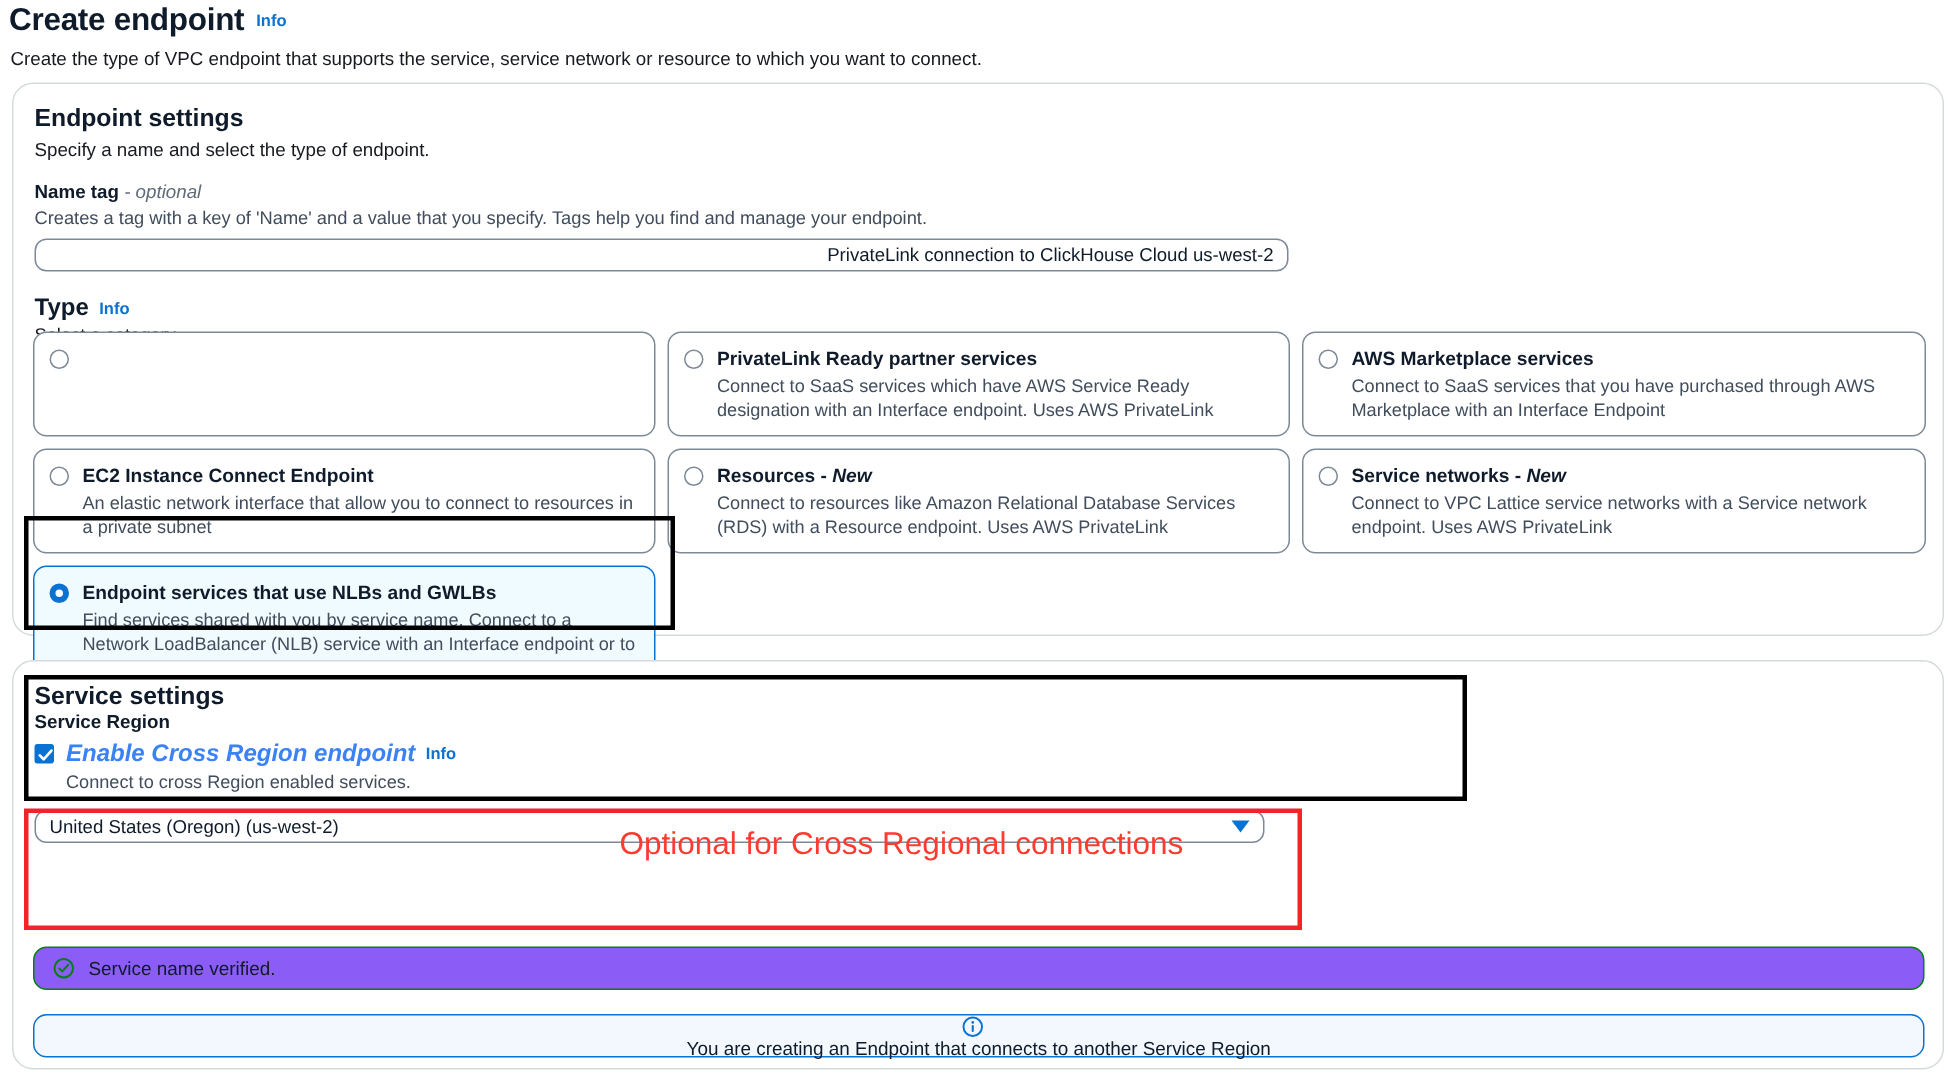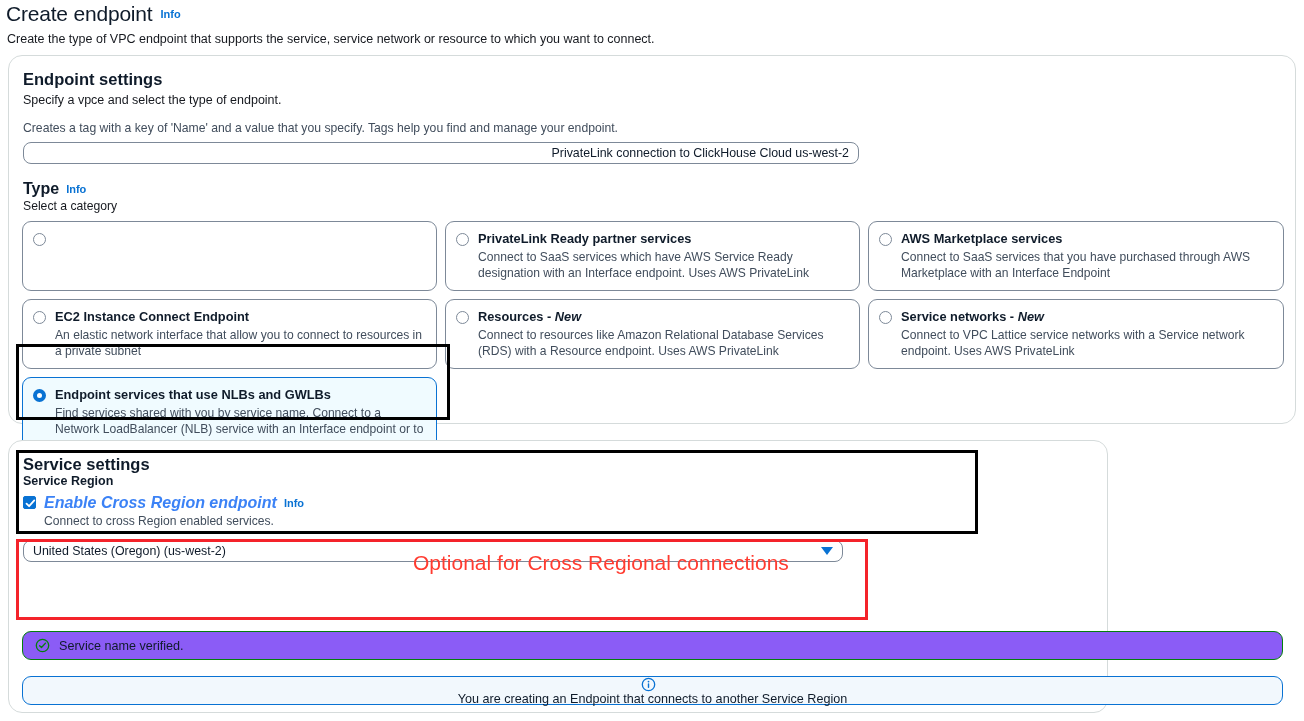--- a/index.html
+++ b/index.html
@@ -9,39 +9,39 @@
     background: #ffffff;
     font-family: "Liberation Sans", sans-serif;
     color: #0f1b2a;
     overflow: hidden;
   }
   .page { position: relative; width: 1304px; height: 721px; }
 
   
   .page-header { padding: 2px 0 0 6px; }
   .page-title {
-    font-size: 21px; font-weight: normal; letter-spacing: -0.2px;
+    font-size: 21px; font-weight: bold; letter-spacing: -0.2px;
     color: #0f1b2a; display: inline-block; vertical-align: baseline;
   }
   .info-link {
     font-size: 11px; font-weight: bold; color: #0972d3;
     text-decoration: none; margin-left: 8px; vertical-align: 3px;
   }
   .info-link.sm { font-size: 11px; vertical-align: 1px; margin-left: 7px; }
   .page-sub { font-size: 12.5px; color: #16191f; margin-top: 6px; padding-left: 1px; }
 
   
   .card {
     position: absolute;
     background: #ffffff;
     border: 1px solid #d5dbdb;
     border-radius: 14px;
   }
   #card-endpoint-settings { left: 8px; top: 55px; width: 1288px; height: 369px; }
-  #card-service-settings  { left: 8px; top: 440px; width: 1100px; height: 273px; }
+  #card-service-settings  { left: 8px; top: 440px; width: 1288px; height: 273px; }
 
   .card-inner { padding: 14px 14px 0 14px; }
   .section-title { font-size: 16.5px; font-weight: bold; color: #0f1b2a; }
   .section-sub { font-size: 12.5px; color: #16191f; margin-top: 4px; }
 
   .field-label { font-size: 12.5px; font-weight: bold; color: #0f1b2a; }
   .field-label .optional { font-weight: normal; font-style: italic; color: #5f6b7a; }
   .field-desc { font-size: 12.2px; color: #414d5c; margin-top: 3px; }
 
   .text-input {
@@ -175,23 +175,24 @@
 <div class="page">
 
   <div class="page-header">
     <span class="page-title">Create endpoint</span><a class="info-link" href="#">Info</a>
     <div class="page-sub">Create the type of VPC endpoint that supports the service, service network or resource to which you want to connect.</div>
   </div>
 
   <div class="card" id="card-endpoint-settings">
     <div class="card-inner">
       <div class="section-title">Endpoint settings</div>
-      <div class="section-sub">Specify a vpce and select the type of endpoint.</div>
+      <div class="section-sub">Specify a name and select the type of endpoint.</div>
 
       <div style="margin-top:14px;">
+        <div class="field-label"><span>Name tag</span> <span class="optional">- optional</span></div>
         <div class="field-desc">Creates a tag with a key of 'Name' and a value that you specify. Tags help you find and manage your endpoint.</div>
         <input class="text-input" style="width: 836px; margin-top: 7px;" value="PrivateLink connection to ClickHouse Cloud us-west-2" placeholder="Enter a name">
       </div>
 
       <div style="margin-top:16px;">
         <span class="type-heading">Type</span><a class="info-link sm" href="#">Info</a>
         <div class="type-sub">Select a category</div>
       </div>
     </div>
 

